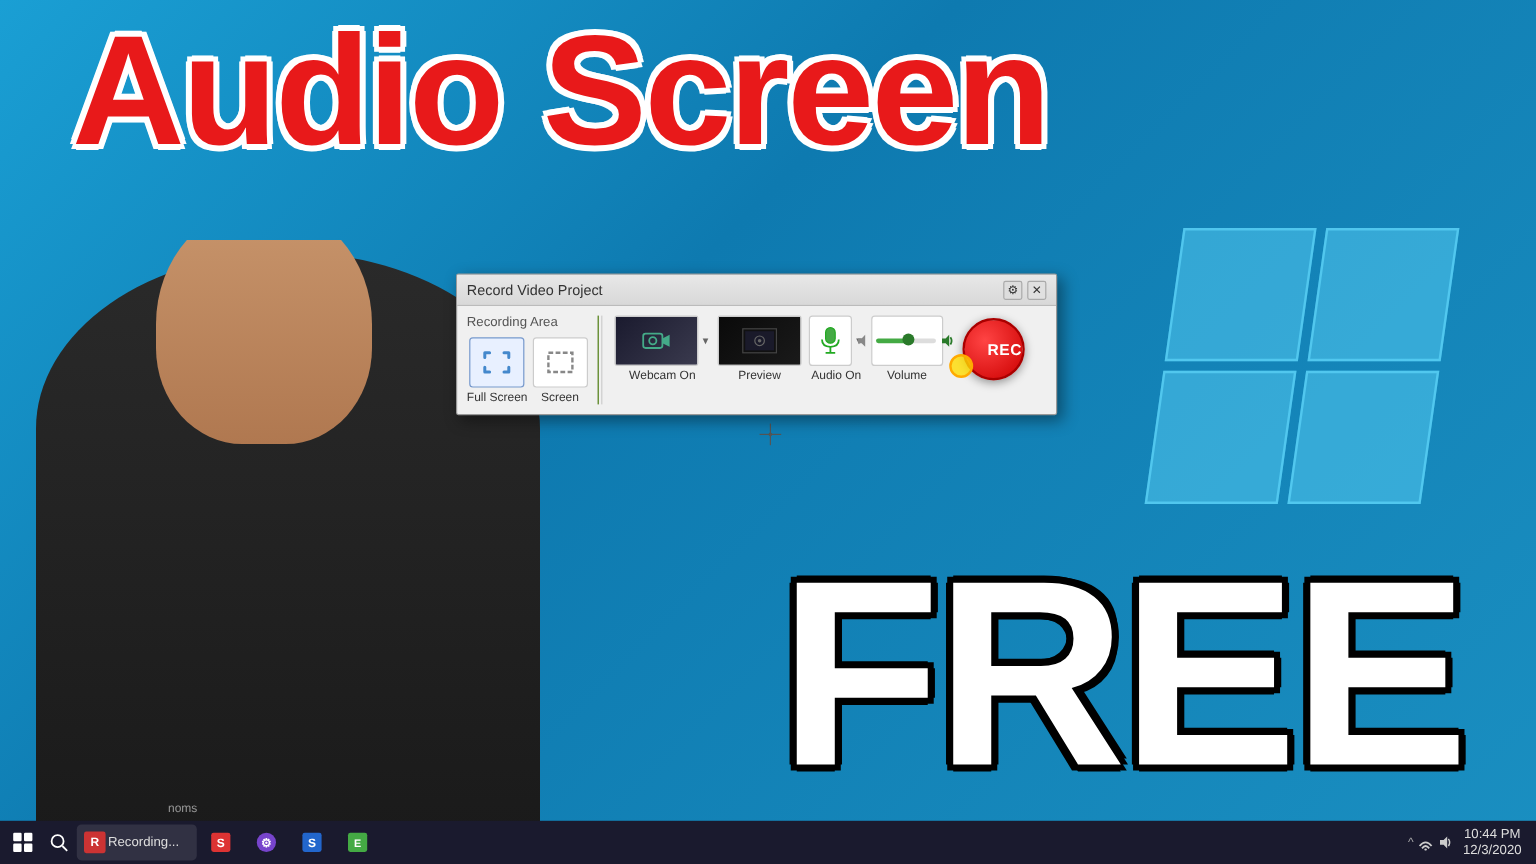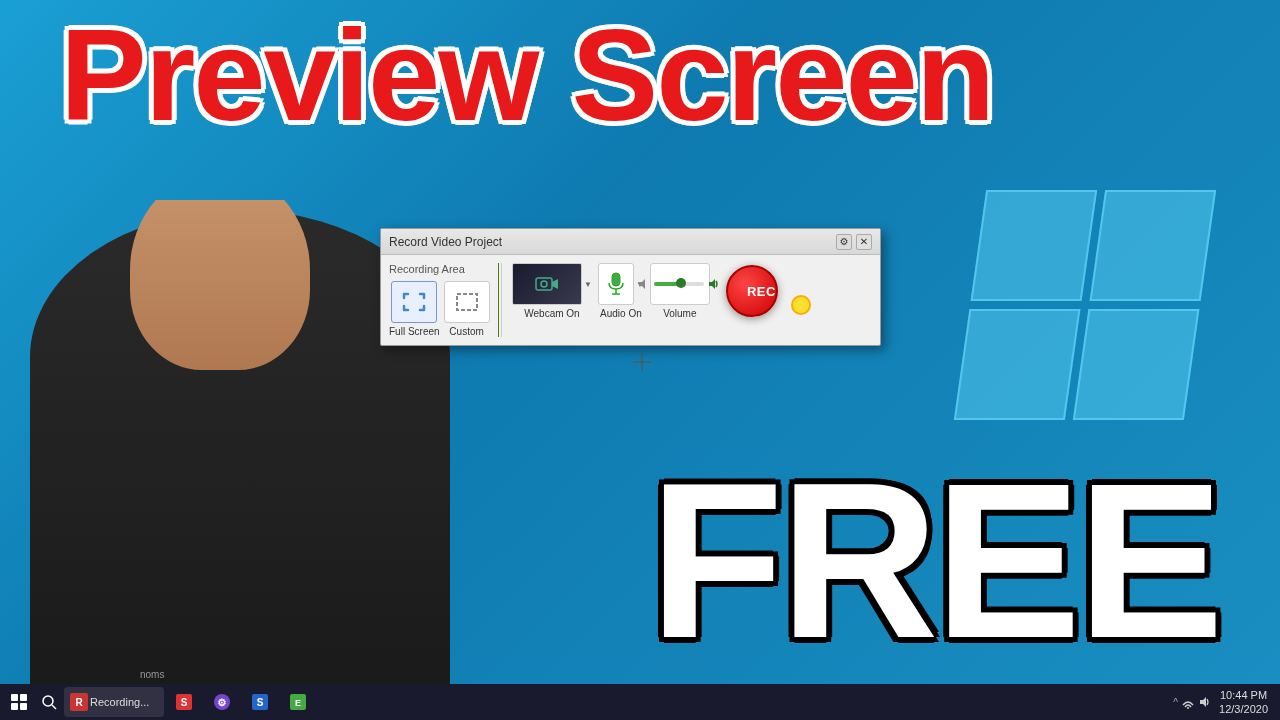--- a/index.html
+++ b/index.html
@@ -513,21 +513,21 @@
       display: flex;
       align-items: center;
       padding-left: 6px;
     }
   </style>
 </head>
 <body>
 
 <div class="bg"></div>
 
-<div class="title-record-screen">Preview Screen</div>
+<div class="title-record-screen">Audio Screen</div>
 
 <div class="title-free">FREE</div>
 
 <div class="windows-logo">
   <div class="win-grid">
     <div class="win-pane"></div>
     <div class="win-pane"></div>
     <div class="win-pane"></div>
     <div class="win-pane"></div>
   </div>
@@ -571,21 +571,21 @@
           </div>
           <span class="tool-label">Full Screen</span>
         </div>
 
         <div class="tool-item">
           <div class="tool-icon-box">
             <svg width="24" height="20" viewBox="0 0 24 20">
               <rect x="2" y="2" width="20" height="16" fill="none" stroke="#888" stroke-width="2" stroke-dasharray="4,2"></rect>
             </svg>
           </div>
-          <span class="tool-label">Custom</span>
+          <span class="tool-label">Screen</span>
         </div>
       </div>
     </div>
 
     <div class="section-divider"></div>
 
     <div class="section-audio">
       <div class="audio-tools">
 
         <div class="audio-item-group">
@@ -597,20 +597,31 @@
                   <polygon points="17,7 23,4 23,14 17,11" fill="#4a8"></polygon>
                   <circle cx="9" cy="9" r="3" fill="none" stroke="#4a8" stroke-width="1.5"></circle>
                 </svg>
               </div>
             </div>
             <span class="dropdown-arrow">▼</span>
           </div>
           <span class="tool-label">Webcam On</span>
         </div>
 
+        <div class="audio-item-group">
+          <div class="preview-box">
+            <svg width="30" height="22" viewBox="0 0 30 22">
+              <rect x="1" y="1" width="28" height="20" fill="#111" stroke="#444" stroke-width="1"></rect>
+              <rect x="3" y="3" width="24" height="16" fill="#1a1a2a"></rect>
+              <circle cx="15" cy="11" r="4" fill="none" stroke="#666" stroke-width="1"></circle>
+              <circle cx="15" cy="11" r="1.5" fill="#666"></circle>
+            </svg>
+          </div>
+          <span class="tool-label">Preview</span>
+        </div>
 
         <div class="audio-item-group">
           <div class="audio-item-top">
             <div class="tool-icon-box" style="width:36px;height:42px;">
               <svg width="18" height="24" viewBox="0 0 18 24">
                 <rect x="5" y="1" width="8" height="13" rx="4" fill="#4a4" stroke="#2a2" stroke-width="1"></rect>
                 <path d="M2,11 Q2,17 9,17 Q16,17 16,11" fill="none" stroke="#2a2" stroke-width="1.5"></path>
                 <line x1="9" y1="17" x2="9" y2="22" stroke="#2a2" stroke-width="1.5"></line>
                 <line x1="5" y1="22" x2="13" y2="22" stroke="#2a2" stroke-width="1.5"></line>
               </svg>

